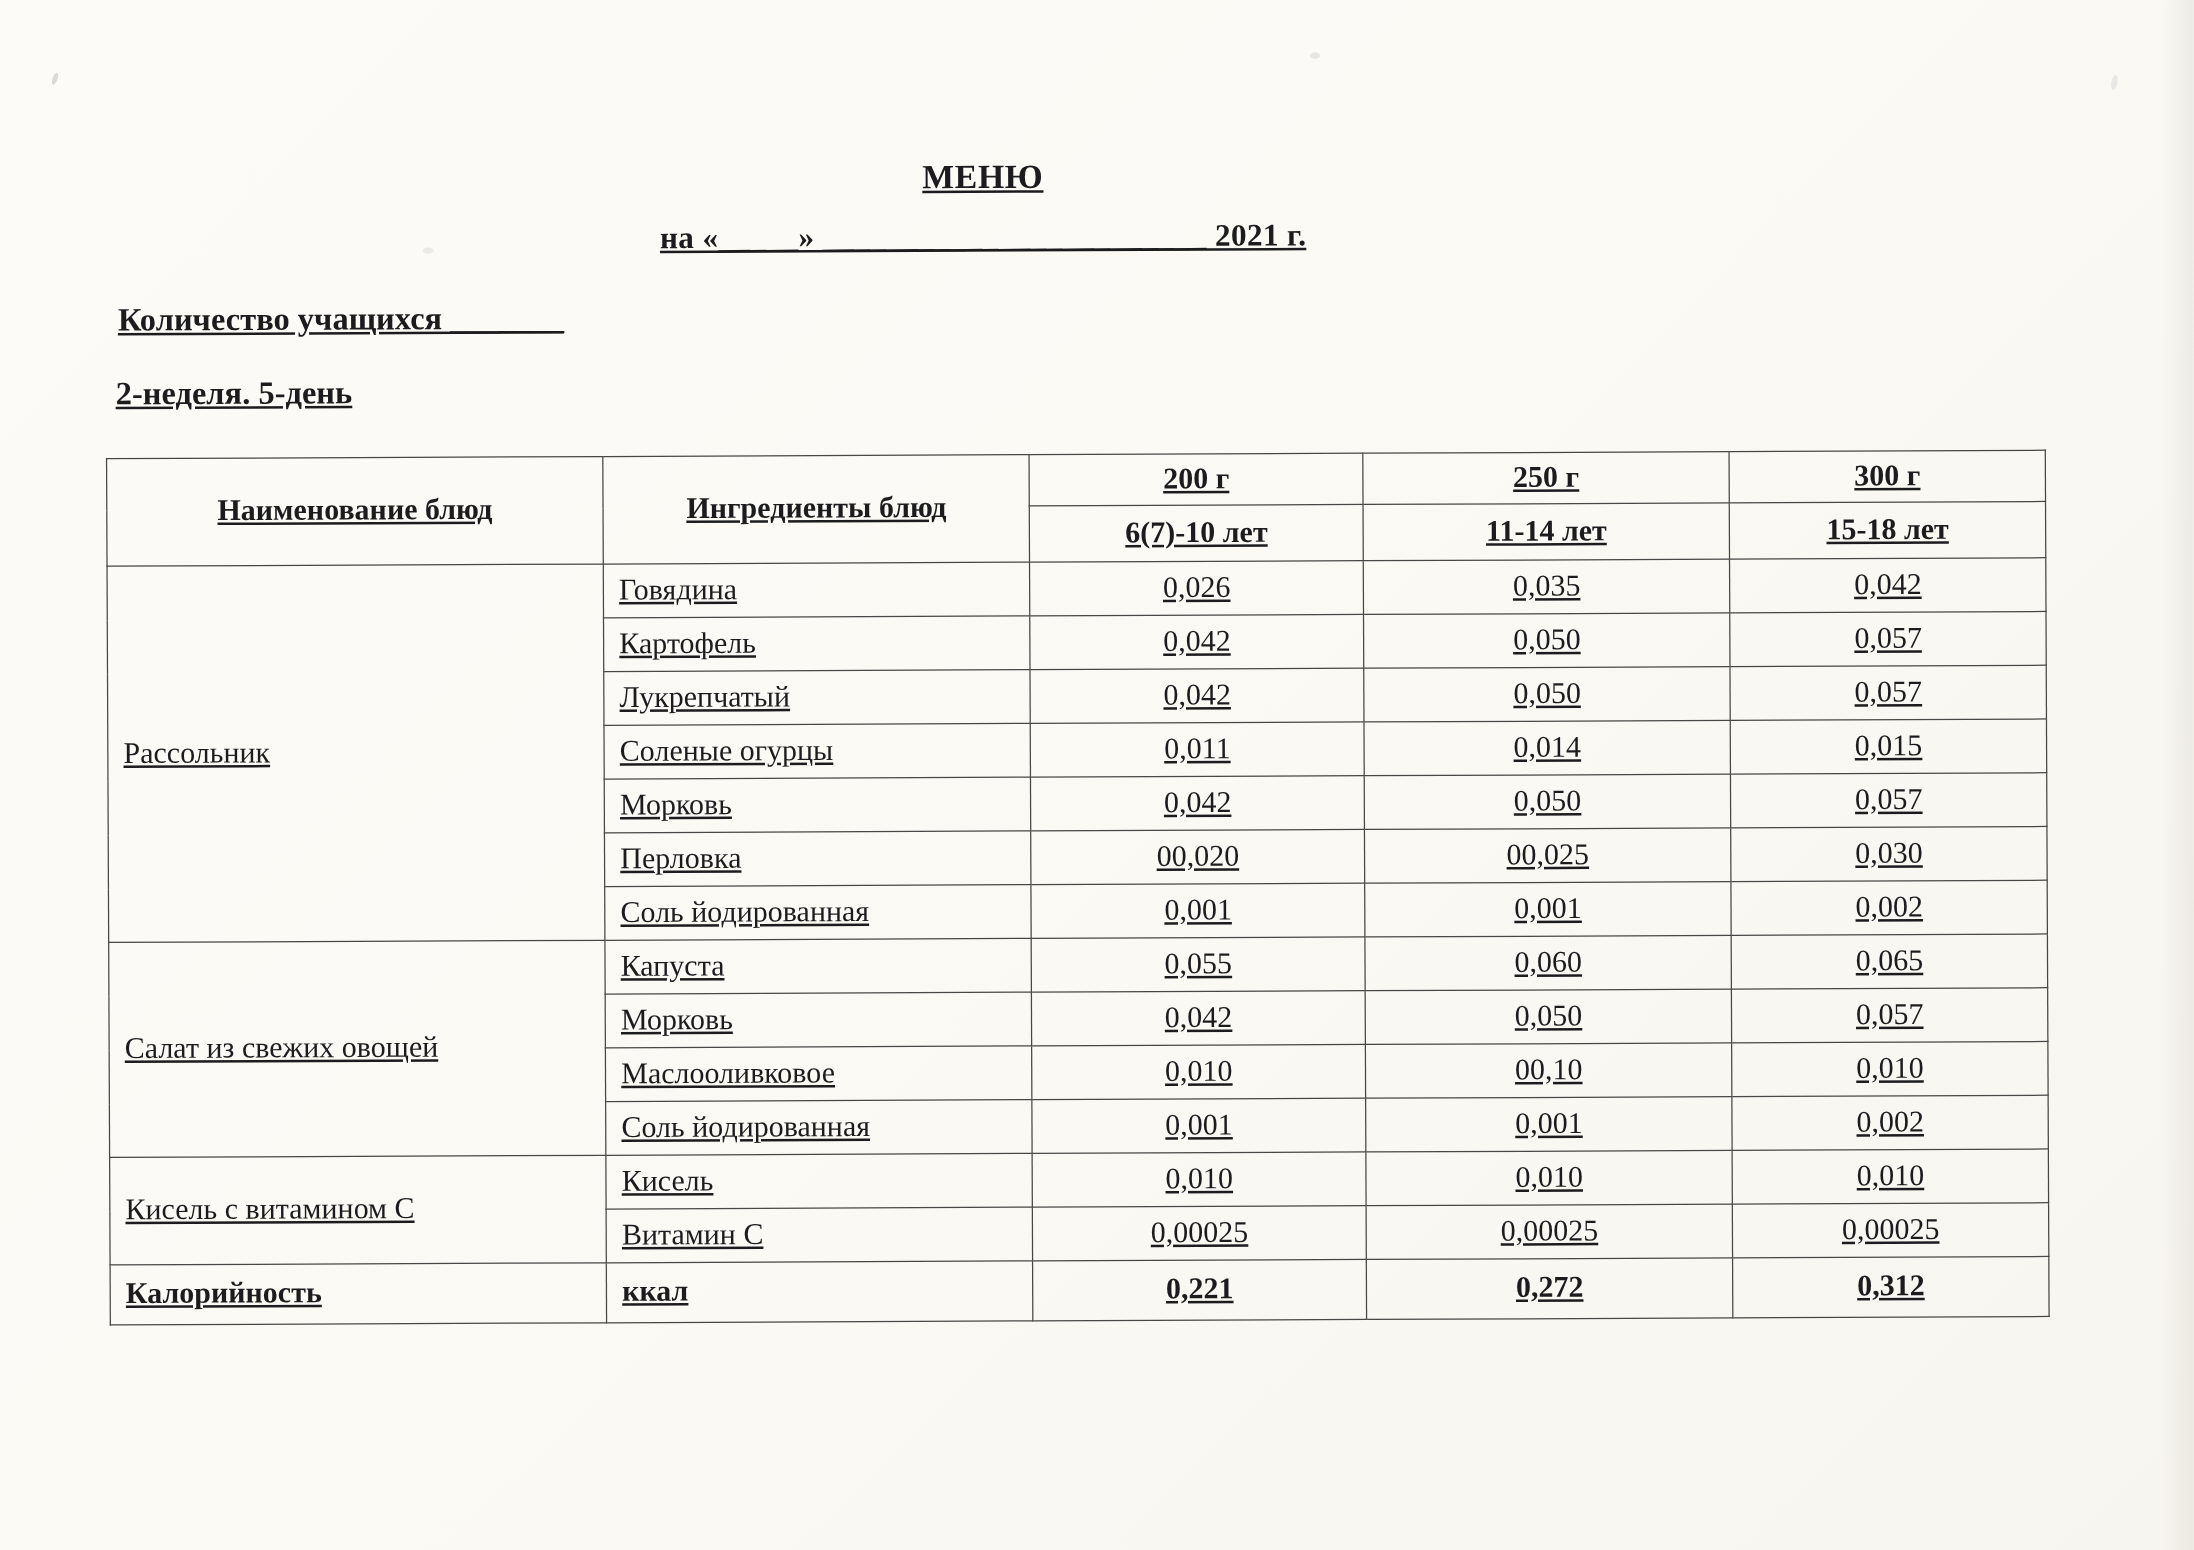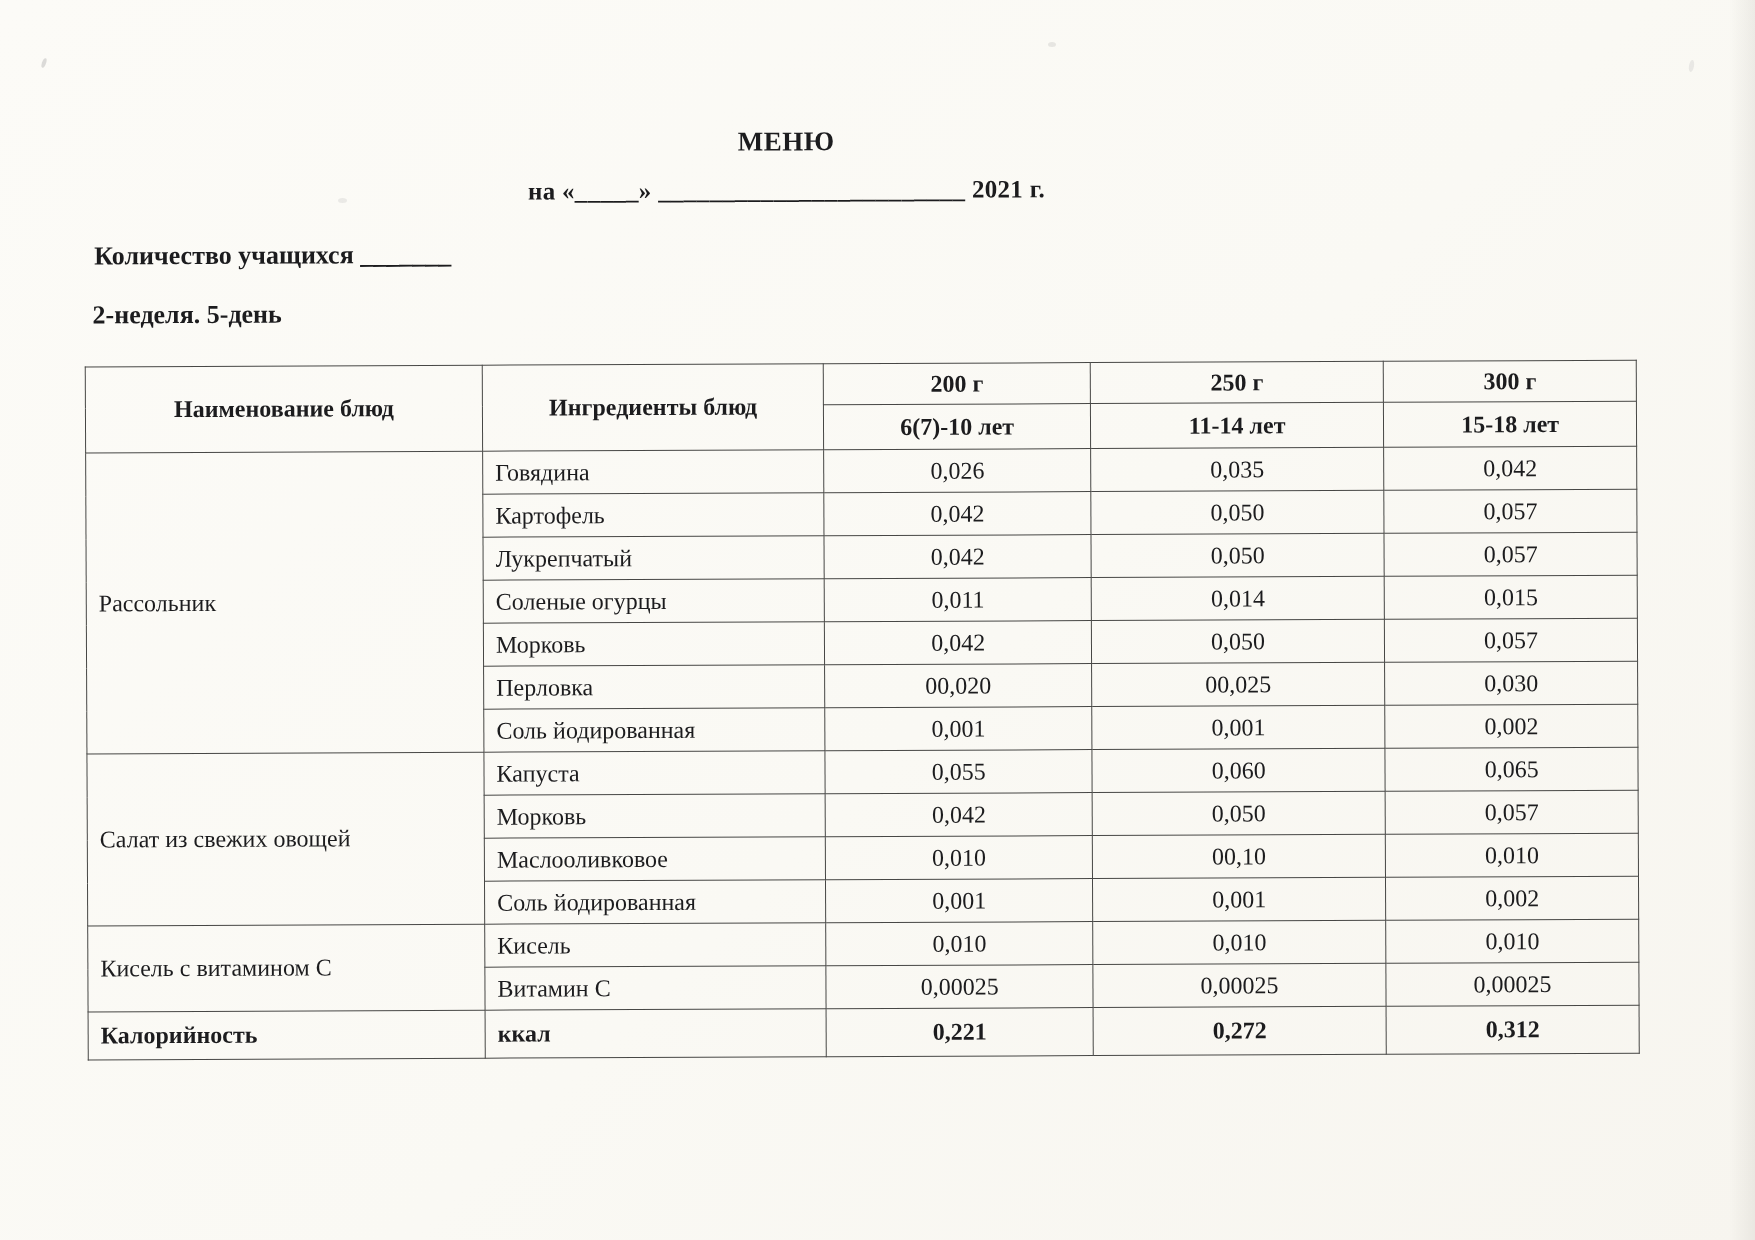--- a/index.html
+++ b/index.html
@@ -13,20 +13,21 @@
     overflow: hidden;
     font-family: "Liberation Serif", "DejaVu Serif", serif;
     color: #1c1c1e;
   }
   .sheet {
     position: relative;
     width: 1755px;
     height: 1240px;
     background: linear-gradient(135deg, #fcfbf7 0%, #faf9f4 55%, #f7f5ef 100%);
     overflow: hidden;
+    text-decoration: underline;
   }
   .tilt {
     transform: rotate(-0.25deg);
     transform-origin: 50% 40%;
     padding-top: 126px;
   }
   .content {
     margin-left: 85px;
     width: 1552px;
   }

